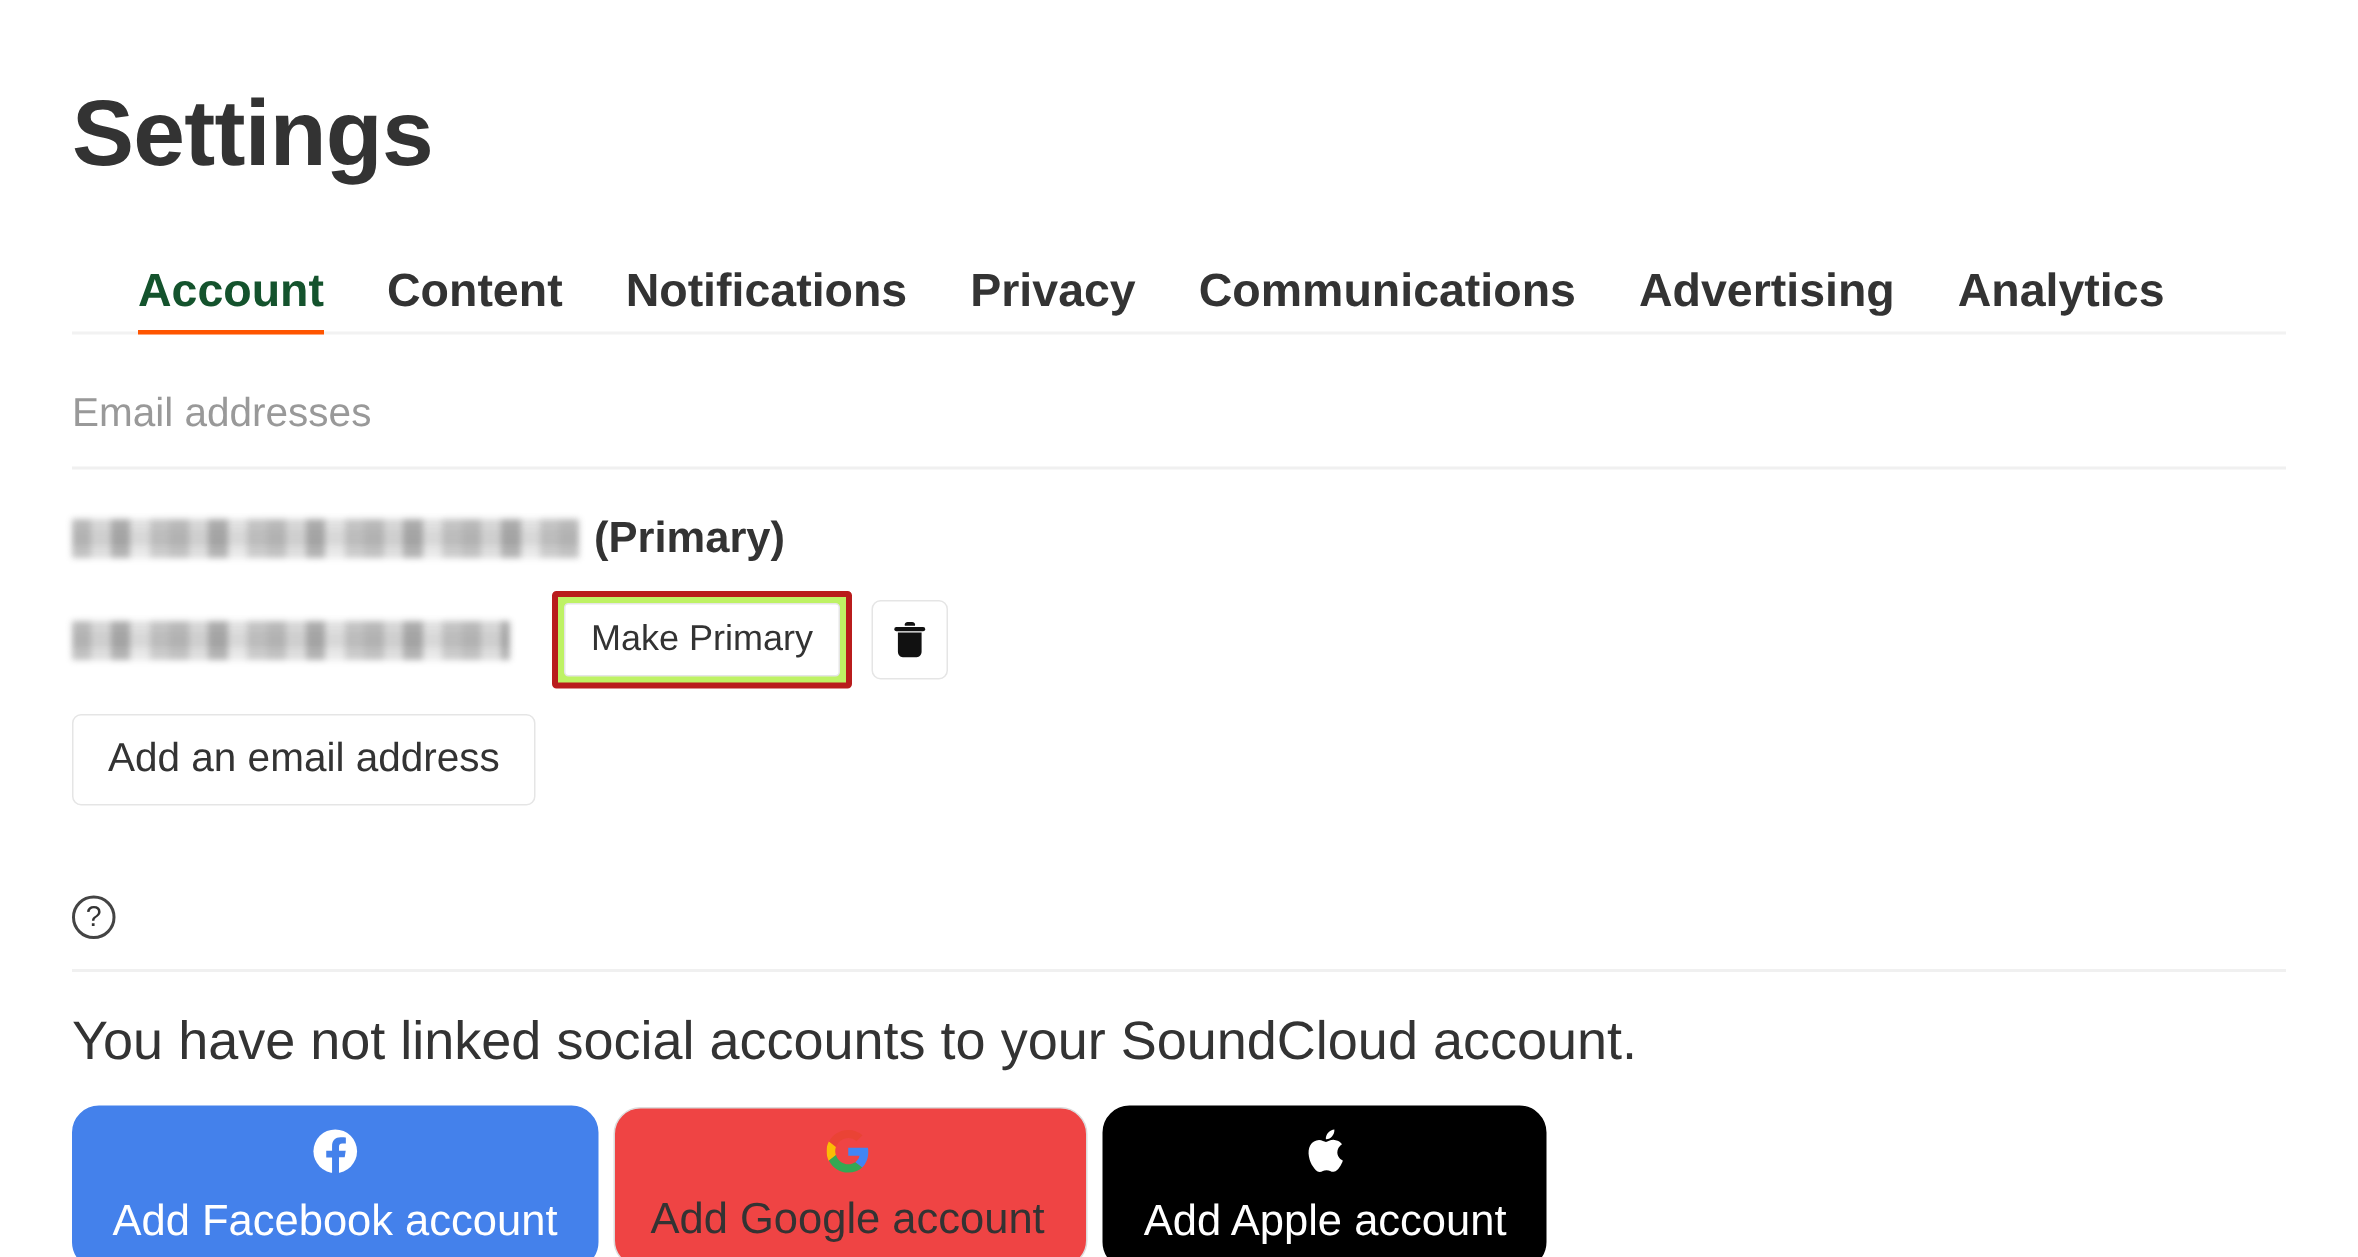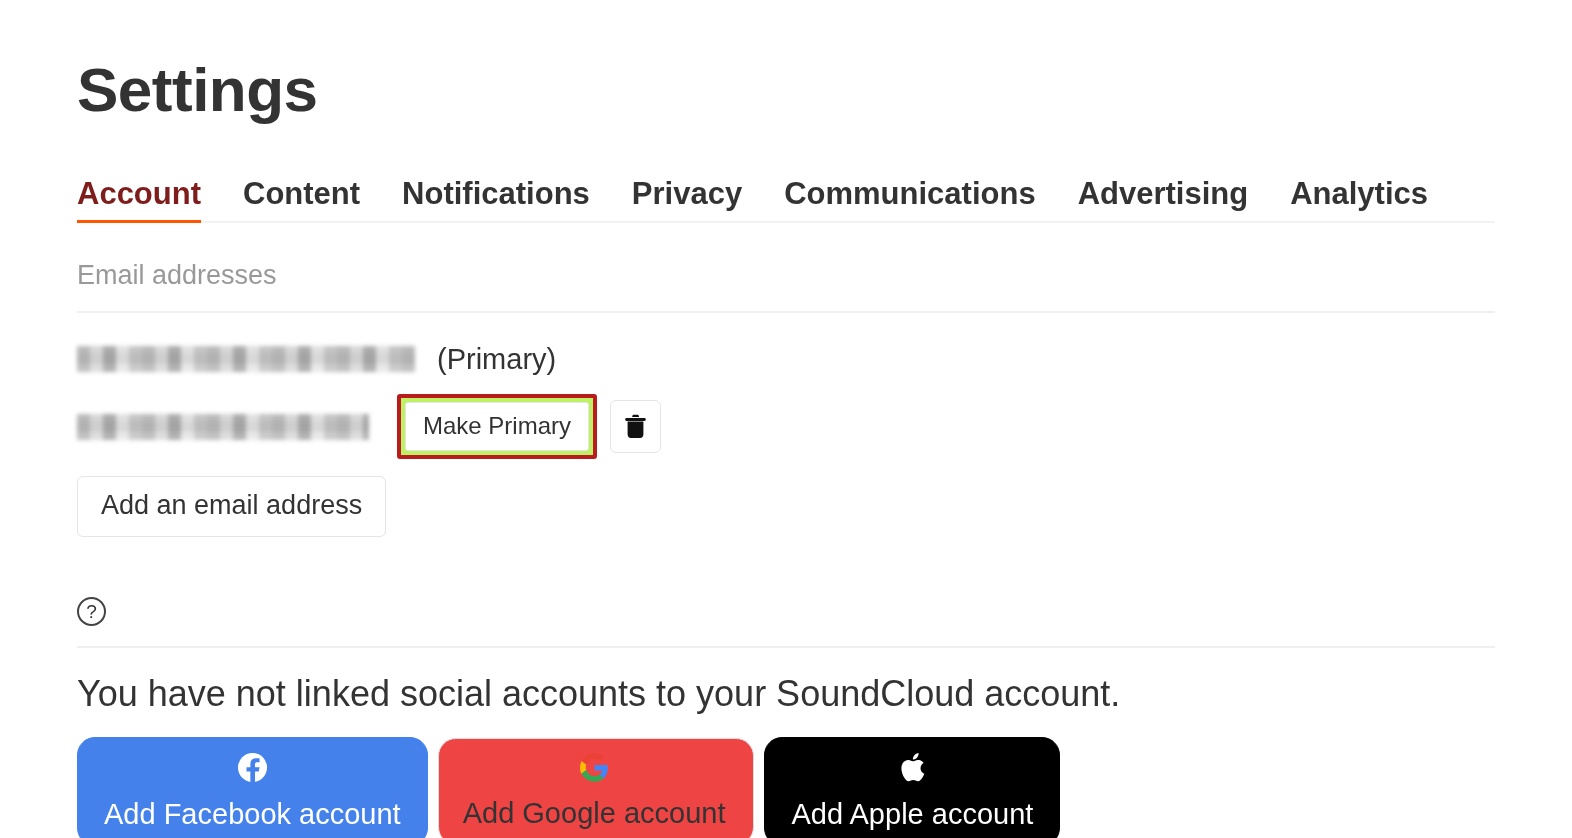--- a/index.html
+++ b/index.html
@@ -13,21 +13,21 @@
     background: #ffffff;
     font-family: "Liberation Sans", sans-serif;
     color: #333333;
     overflow: hidden;
   }
 
   .page {
     position: relative;
     width: 1572px;
     height: 614px;
-    padding: 0 77px;
+    padding: 0 48px;
   }
 
   
   .page-title {
     margin: 0;
     padding-top: 57px;
     font-size: 62px;
     line-height: 1.05;
     font-weight: 700;
     letter-spacing: -0.5px;
@@ -52,21 +52,21 @@
     font-weight: 700;
     color: #333333;
     line-height: 1;
     padding: 0 0 14px 0;
     cursor: pointer;
     white-space: nowrap;
     background: none;
     border: none;
     font-family: inherit;
   }
-  .tab.active { color: #7f1d1d; }
+  .tab.active { color: #14532d; margin-left: 44px; }
   .tab.active::after {
     content: "";
     position: absolute;
     left: 0;
     right: 0;
     bottom: 0;
     height: 3px;
     background: #f50;
   }
   .tabs-rule {
@@ -140,22 +140,23 @@
         rgba(205,205,205,0.7) 19px, rgba(205,205,205,0.7) 26px);
     filter: blur(2.2px);
     opacity: 0.95;
   }
   .blurred-email.primary { width: 338px; }
   .blurred-email.secondary { width: 292px; }
 
   .primary-tag {
     font-size: 29px;
     color: #333333;
-    margin-left: 22px;
+    margin-left: 10px;
     white-space: nowrap;
+    font-weight: bold;
   }
 
   
   .btn {
     font-family: inherit;
     background: #ffffff;
     border: 1px solid #e5e5e5;
     border-radius: 4px;
     color: #333333;
     cursor: pointer;

